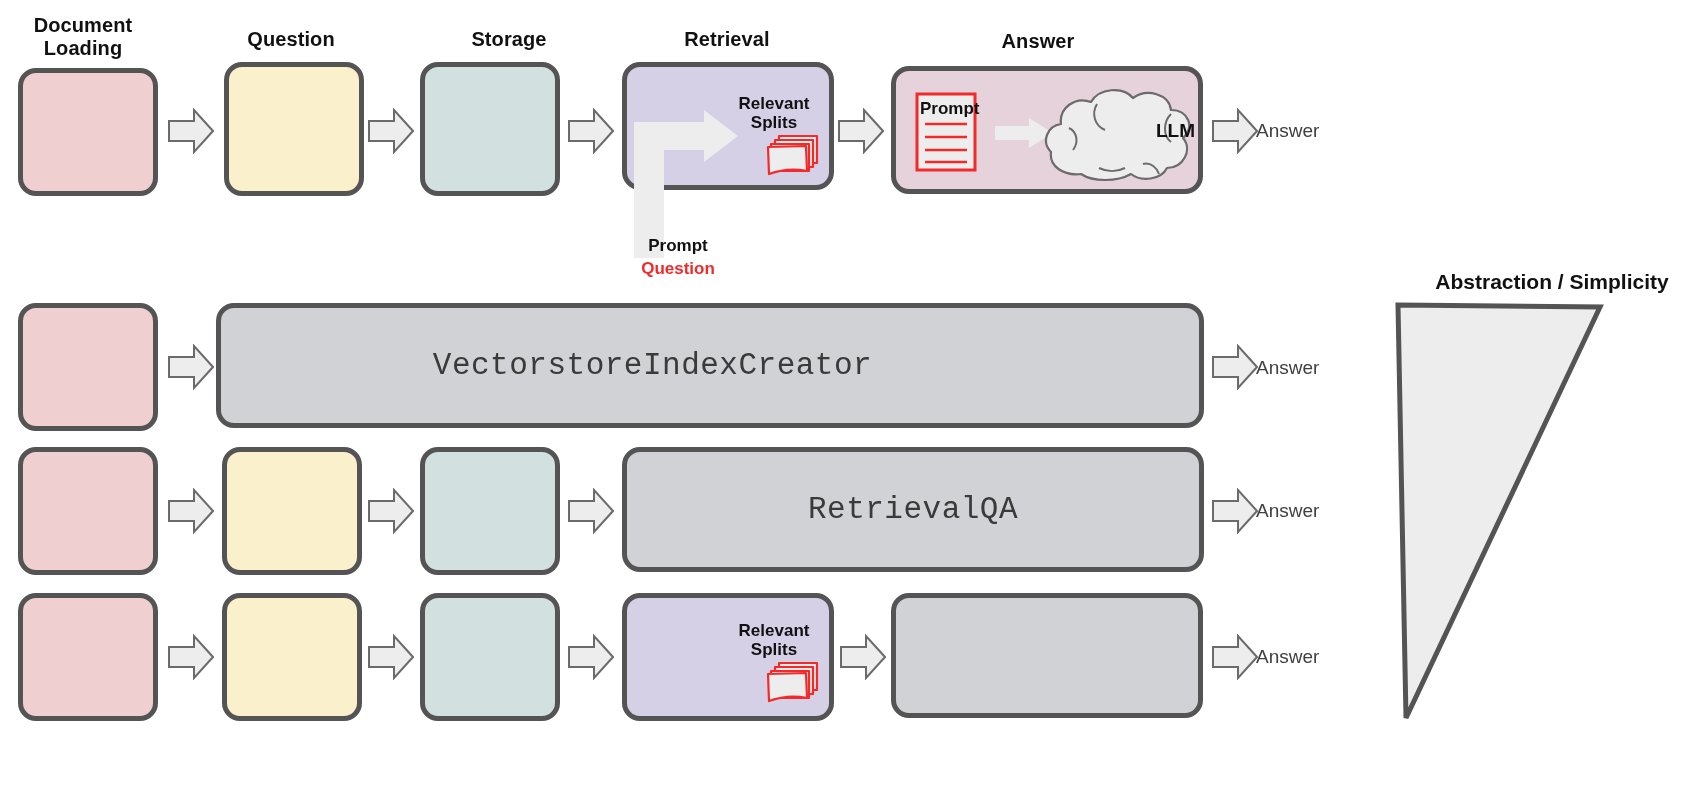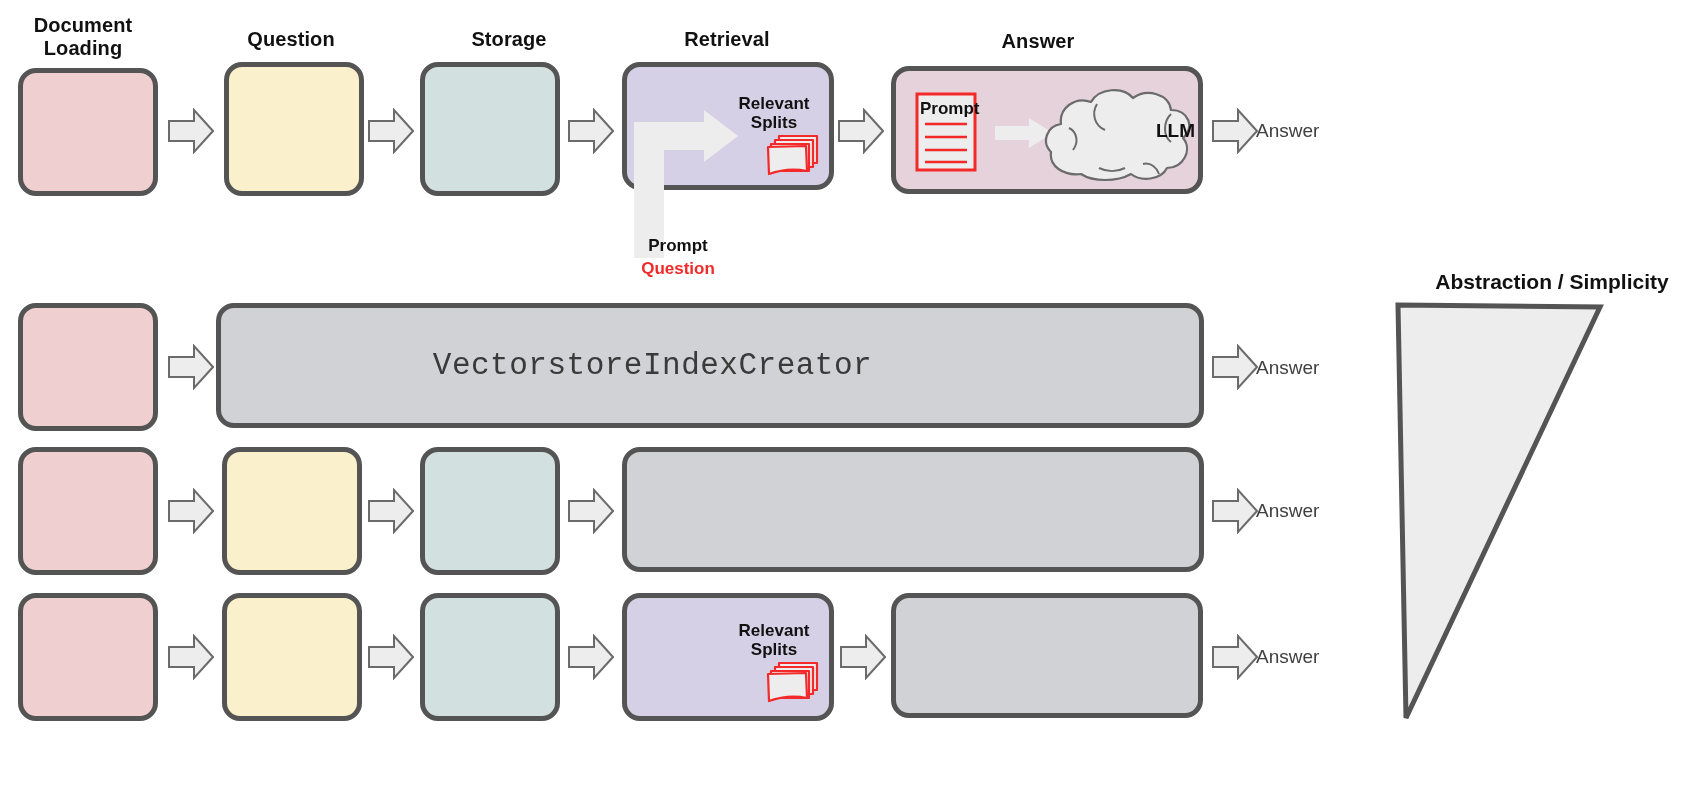--- a/index.html
+++ b/index.html
@@ -237,20 +237,21 @@
         <path d="M1 13 L26 13 L26 2 L45 23 L26 44 L26 33 L1 33 Z" fill="#ededed" stroke="#6b6b6b" stroke-width="2"></path>
       </svg>
   </div>
   <div class="box teal" style="left:420px;top:447px;width:140px;height:128px;"></div>
   <div class="chev" style="left:568px;top:488px;">
     <svg width="46" height="46" viewBox="0 0 46 46">
         <path d="M1 13 L26 13 L26 2 L45 23 L26 44 L26 33 L1 33 Z" fill="#ededed" stroke="#6b6b6b" stroke-width="2"></path>
       </svg>
   </div>
   <div class="box gray" style="left:622px;top:447px;width:582px;height:125px;"></div>
+  <div class="chain-name" style="left:622px;top:447px;width:582px;height:125px;">RetrievalQA</div>
   <div class="chev" style="left:1212px;top:488px;">
     <svg width="46" height="46" viewBox="0 0 46 46">
         <path d="M1 13 L26 13 L26 2 L45 23 L26 44 L26 33 L1 33 Z" fill="#ededed" stroke="#6b6b6b" stroke-width="2"></path>
       </svg>
   </div>
   <div class="answer" style="left:1256px;top:500px;">Answer</div>
 
   <div class="box pink" style="left:18px;top:593px;width:140px;height:128px;"></div>
   <div class="chev" style="left:168px;top:634px;">
     <svg width="46" height="46" viewBox="0 0 46 46">

